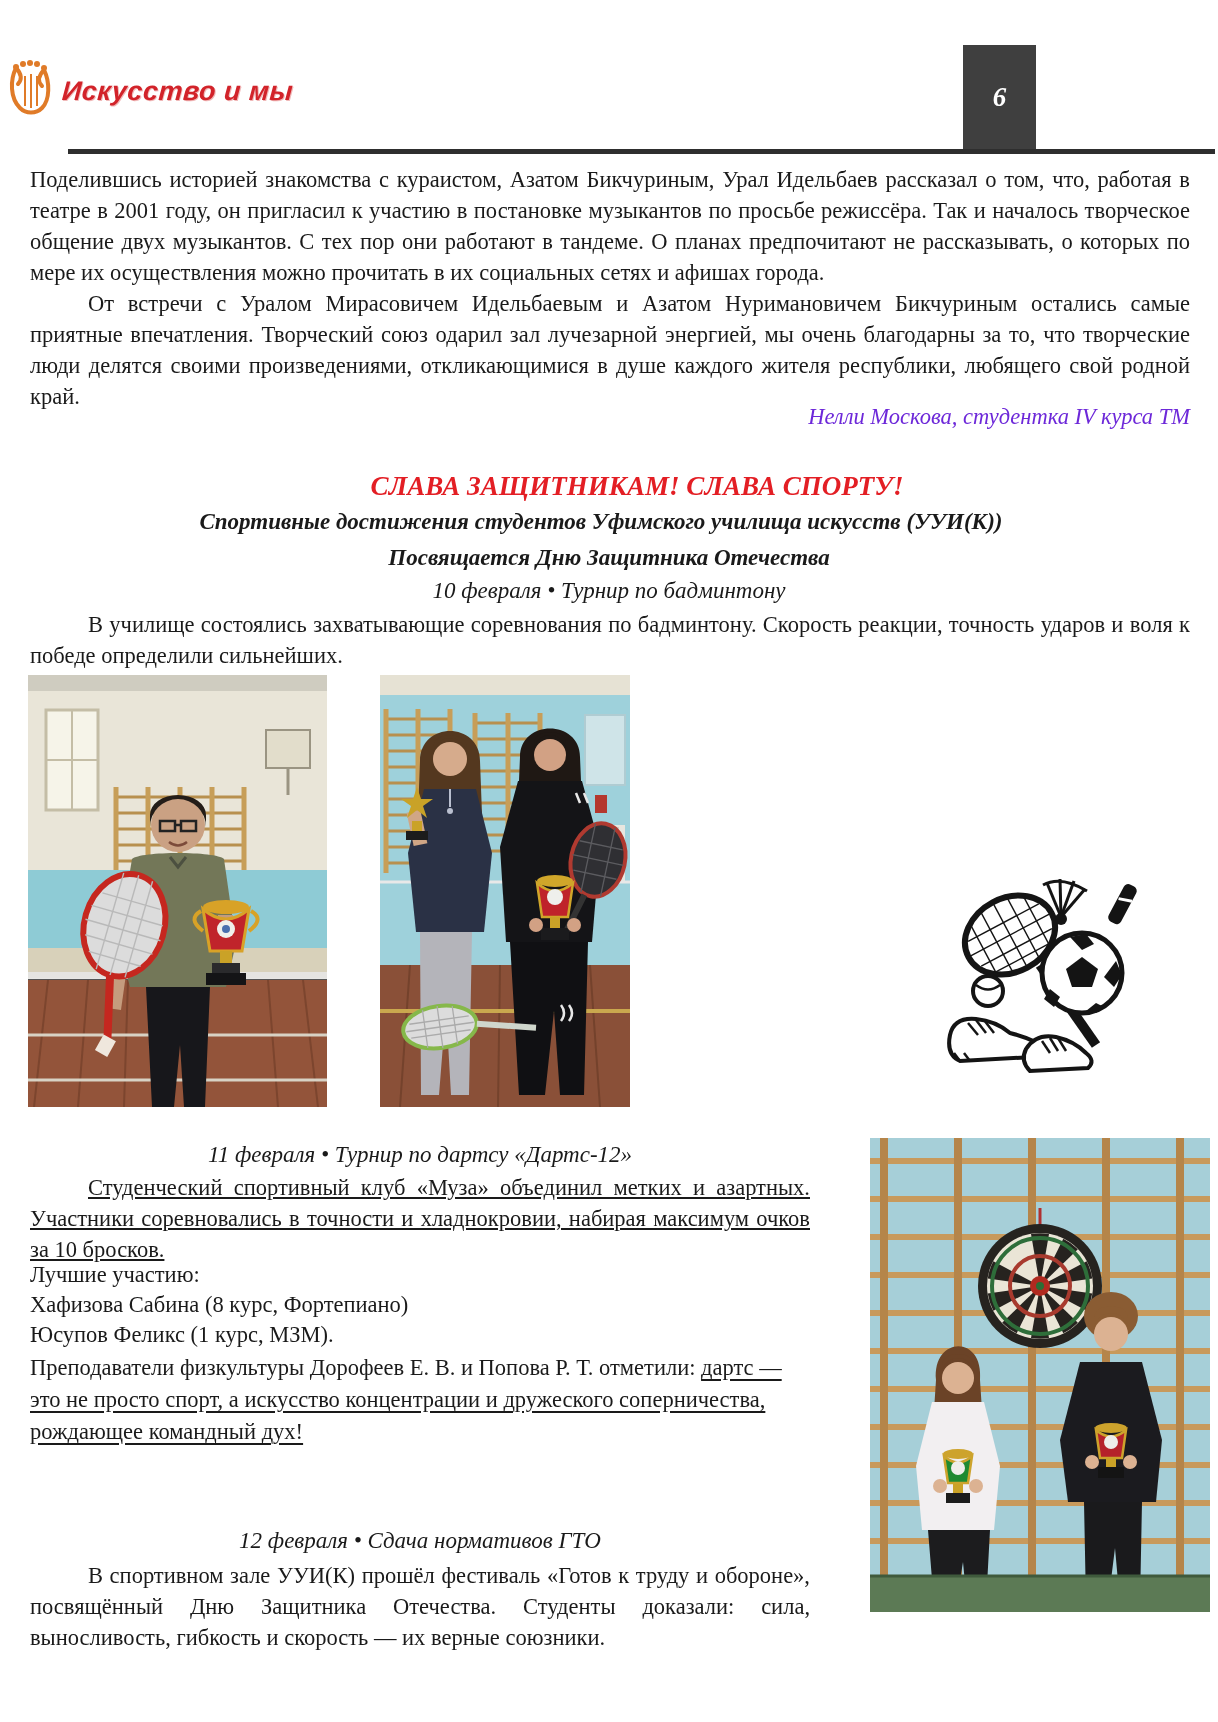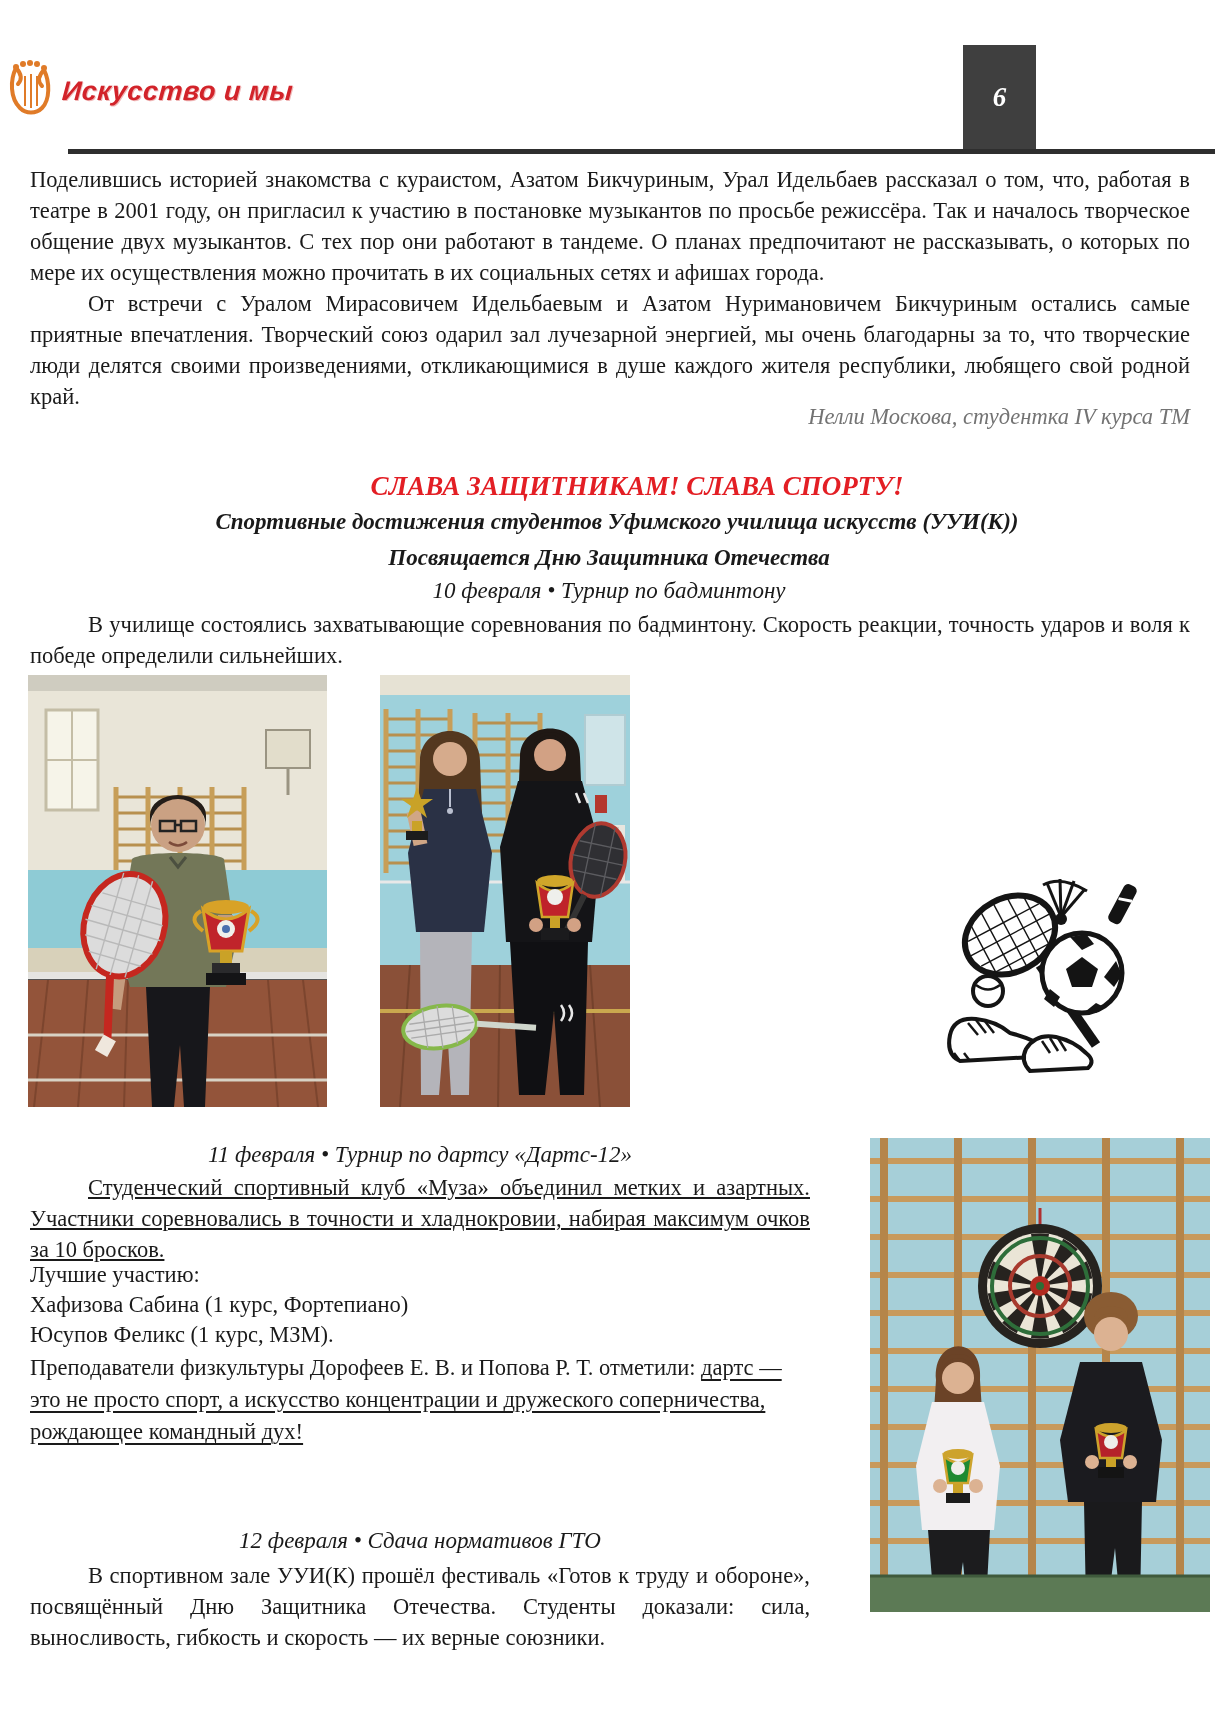--- a/index.html
+++ b/index.html
@@ -15,26 +15,26 @@
     display:flex;align-items:center;justify-content:center;}
   #page-number-box span{color:#ffffff;font-style:italic;font-weight:bold;font-size:27px;}
   #header-rule{left:68px;top:149px;width:1147px;height:5px;background:#2e2e2e;}
 
   
   .bodytext{font-size:22.5px;line-height:31px;text-align:justify;}
   .indent{text-indent:58px;}
   p{margin:0;}
   #music-paras{left:30px;top:164px;width:1160px;}
   #byline{left:30px;top:404px;width:1160px;text-align:right;font-style:italic;
-    color:#737373;font-size:22.5px;}
+    color:#6d28d9;font-size:22.5px;}
 
   .center{text-align:center;}
   #sports-title{left:0;top:471px;width:1218px;font-weight:bold;font-style:italic;
     font-size:27px;color:#e31e24;padding-left:28px;}
-  #sports-sub1{left:16px;top:509px;width:1202px;font-weight:bold;font-style:italic;font-size:23px;text-align:center;}
+  #sports-sub1{left:0;top:509px;width:1202px;font-weight:bold;font-style:italic;font-size:23px;text-align:center;}
   #sports-sub2{left:0;top:545px;width:1218px;font-weight:bold;font-style:italic;font-size:23px;}
   #badminton-heading{left:0;top:578px;width:1218px;font-style:italic;font-size:23px;}
   #badminton-intro{left:30px;top:609px;width:1160px;}
   #badminton-results{left:auto;right:28px;top:660px;width:560px;text-align:right;
     font-size:22.5px;line-height:32.5px;}
 
   
   .photo{overflow:hidden;}
   .photo svg{display:block;width:100%;height:100%;}
   #photo-badminton-boy{left:28px;top:675px;width:299px;height:432px;}
@@ -347,21 +347,21 @@
         <rect x="185" y="10" width="14" height="42" rx="5" fill="#141414"></rect>
         <line x1="186" y1="28" x2="199" y2="24" stroke="#ffffff" stroke-width="3"></line>
       </g>
     </svg>
   </div>
 
   <div class="abs center leftcol" id="darts-heading">11 февраля • Турнир по дартсу «Дартс-12»</div>
   <div class="abs bodytext indent leftcol" id="darts-intro">Студенческий спортивный клуб «Муза» объединил метких и азартных. Участники соревновались в точности и хладнокровии, набирая максимум очков за 10 бросков.</div>
   <div class="abs leftcol" id="darts-throwers">
     <div>Лучшие участию:</div>
-    <div>Хафизова Сабина (1 курс, Фортепиано)</div>
+    <div>Хафизова Сабина (8 курс, Фортепиано)</div>
     <div>Юсупов Феликс (1 курс, МЗМ).</div>
   </div>
   <div class="abs leftcol" id="darts-quote">
     <span>Преподаватели физкультуры Дорофеев Е. В. и Попова Р. Т. отметили: </span><span class="underl">дартс — это не просто спорт, а искусство концентрации и дружеского соперничества, рождающее командный дух!</span>
   </div>
 
   <div class="abs photo" id="photo-darts">
     <svg viewBox="0 0 340 474" preserveAspectRatio="none">
       <rect width="340" height="474" fill="#a6cfd8"></rect>
       <g fill="#c89a5c">

